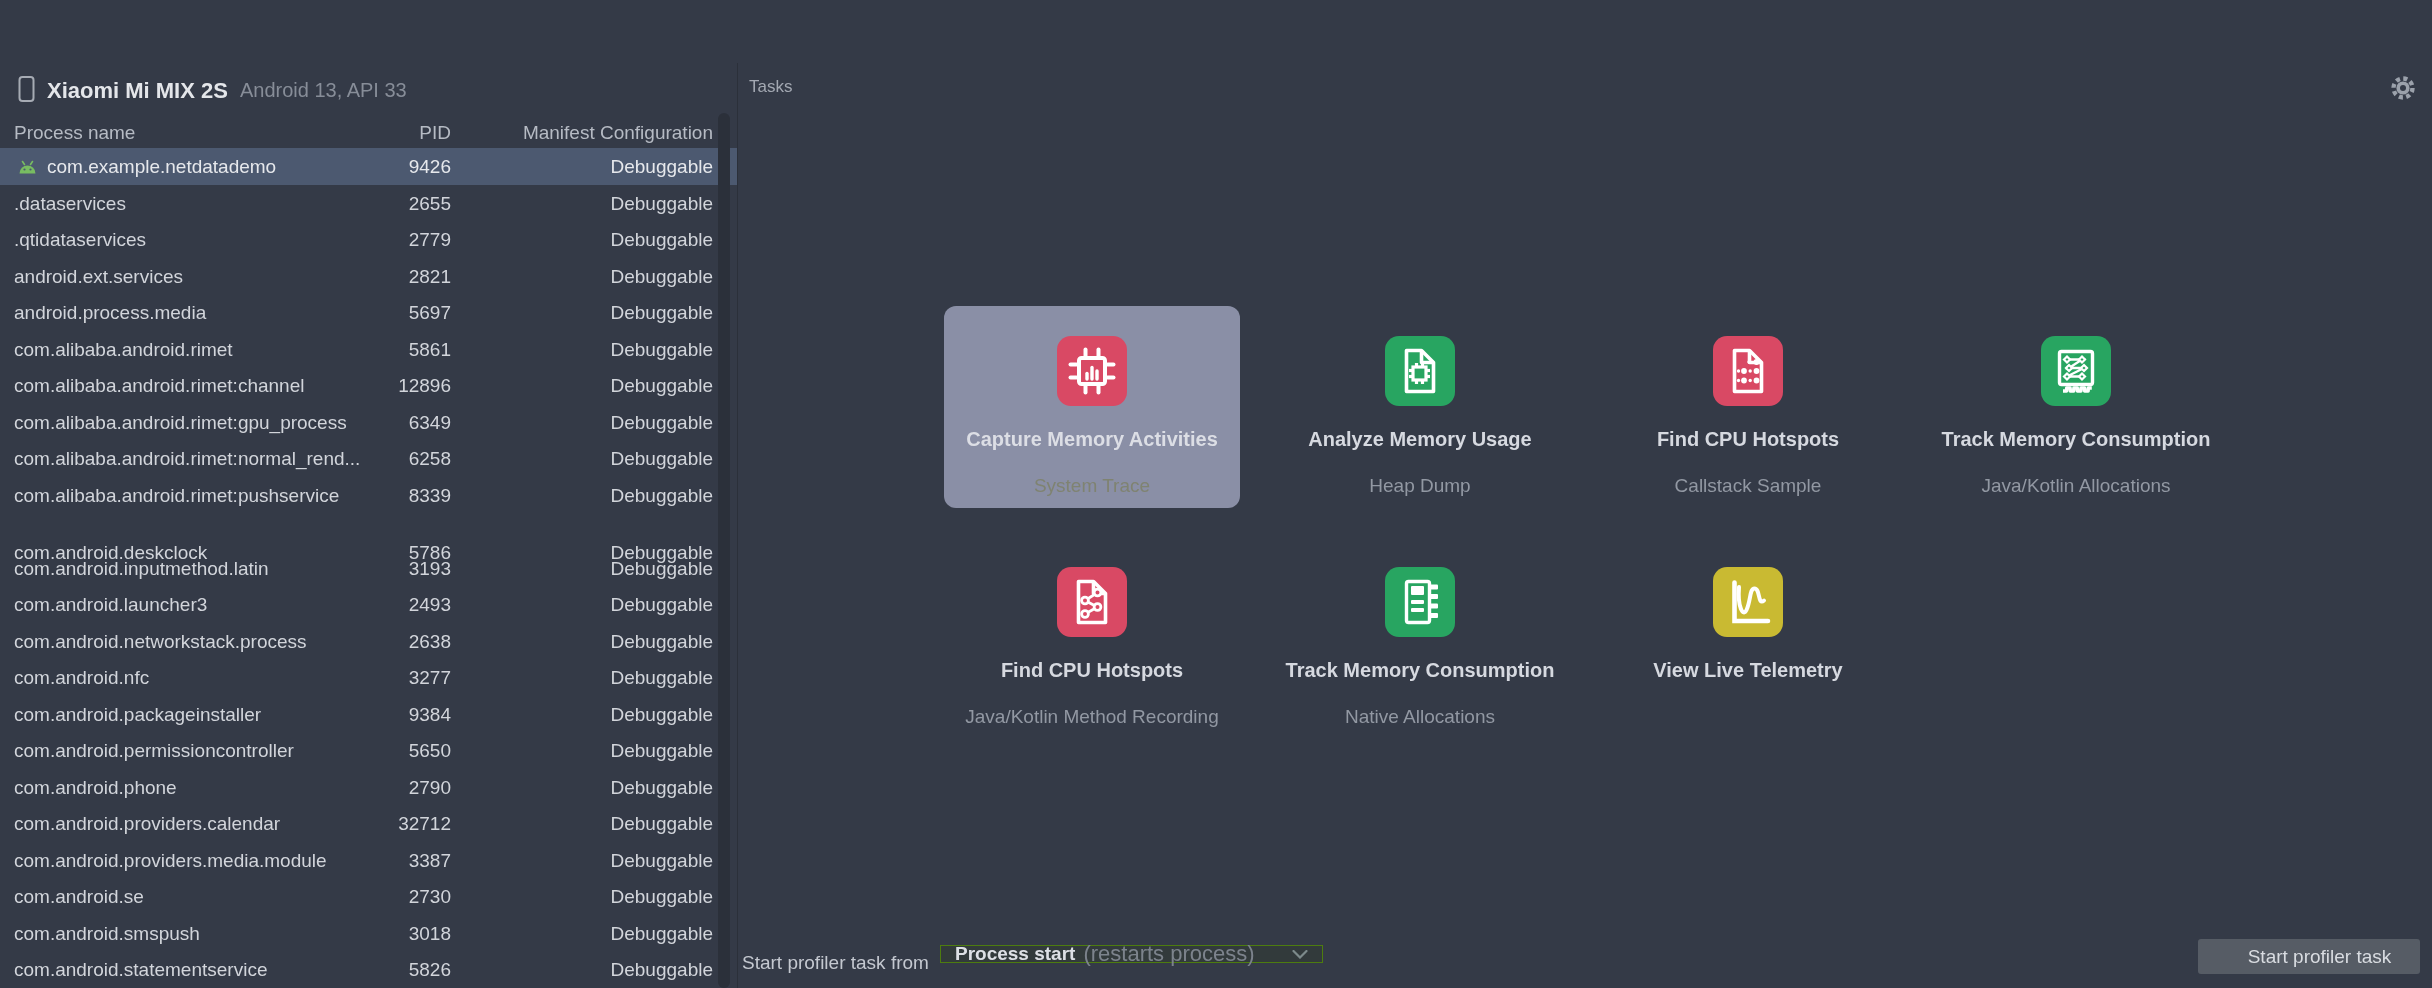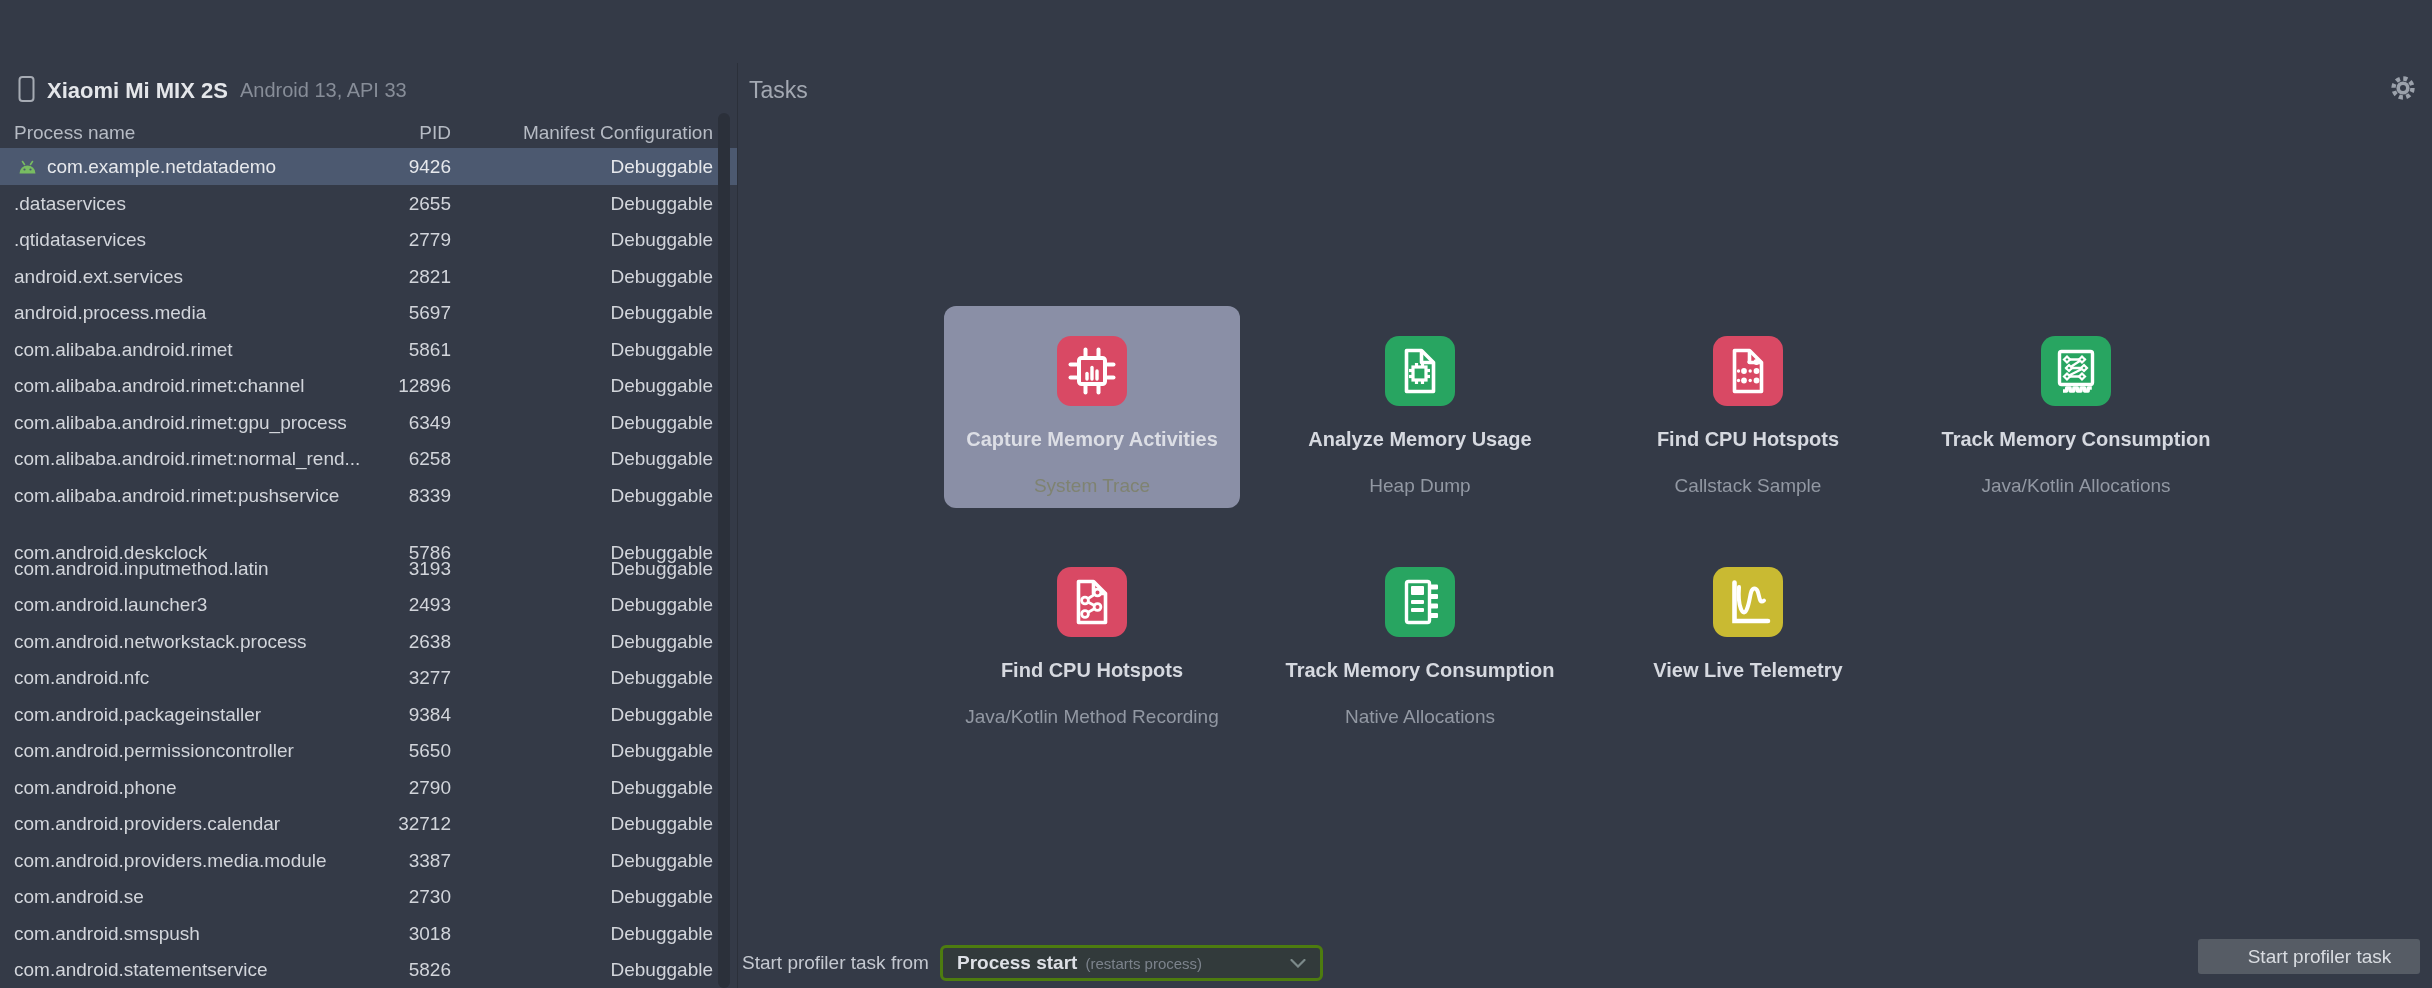--- a/index.html
+++ b/index.html
@@ -33,37 +33,37 @@
   .prow.selected{background:#4C5970;color:#E6E8EC;}
   .prow .name{position:absolute;left:14px;line-height:37px;white-space:nowrap;}
   .prow.selected .name{left:47px;}
   .prow .android-icon{position:absolute;left:17px;top:9px;}
   .prow .pid{position:absolute;right:286px;line-height:37px;}
   .prow .manifest{position:absolute;right:24px;line-height:37px;}
   .scrollbar{position:absolute;left:718px;top:50px;width:12px;bottom:0;background:#2B303A;border-radius:6px;cursor:pointer;}
   .v-divider{position:absolute;left:737px;top:63px;bottom:0;width:1px;background:#2B303A;}
   
   .tasks-panel{position:absolute;top:63px;left:738px;right:0;bottom:0;}
-  .tasks-title{position:absolute;left:11px;top:14px;font-size:23px;color:#A3A8B2;}
+  .tasks-title{position:absolute;left:11px;top:14px;font-size:17px;color:#A3A8B2;}
   .gear{position:absolute;right:14px;top:10px;width:30px;height:30px;cursor:pointer;}
   .cards{position:absolute;left:206px;top:243px;display:grid;grid-template-columns:repeat(4,296px);grid-auto-rows:202px;column-gap:32px;row-gap:29px;}
   .card{display:flex;flex-direction:column;align-items:center;padding-top:30px;box-sizing:border-box;border-radius:12px;cursor:pointer;}
   .card.selected{background:#8A8FA6;}
   .card-icon{width:70px;height:70px;}
   .card-title{margin-top:22px;font-size:20px;font-weight:bold;color:#D6D9E0;white-space:nowrap;}
   .card.selected .card-title{color:#DCDEE5;}
   .card-subtitle{margin-top:24px;font-size:19px;color:#9298A3;white-space:nowrap;}
   .card.selected .card-subtitle{color:#7F8371;}
   
   .footer-label{position:absolute;left:4px;top:882px;line-height:36px;font-size:19px;color:#C4C8D0;}
-  .dropdown{position:absolute;left:202px;top:882px;width:383px;height:36px;box-sizing:border-box;
-    border:3px solid #4d7c0f;border-radius:6px;background:#323A3B;display:flex;align-items:center;
+  .dropdown{position:absolute;left:202px;top:882px;width:383px;height:18px;box-sizing:border-box;
+    border:1px solid #4d7c0f;border-radius:0;background:#323A3B;display:flex;align-items:center;
     padding:0 14px;cursor:pointer;}
   .dd-value{font-size:19px;font-weight:bold;color:#DDE0E5;}
-  .dd-hint{font-size:15px;color:#7C838C;margin-left:8px;}
+  .dd-hint{font-size:22px;color:#7C838C;margin-left:8px;}
   .dd-chevron{margin-left:auto;display:flex;align-items:center;}
   .start-btn{position:absolute;right:12px;top:876px;width:222px;height:35px;background:#565C65;border:none;
     border-radius:3px;font-size:19px;color:#D9DCE1;display:flex;align-items:center;justify-content:center;
     cursor:pointer;font-family:inherit;padding-left:27px;}
 </style>
 </head>
 <body>
 
 <div id="root">
 

